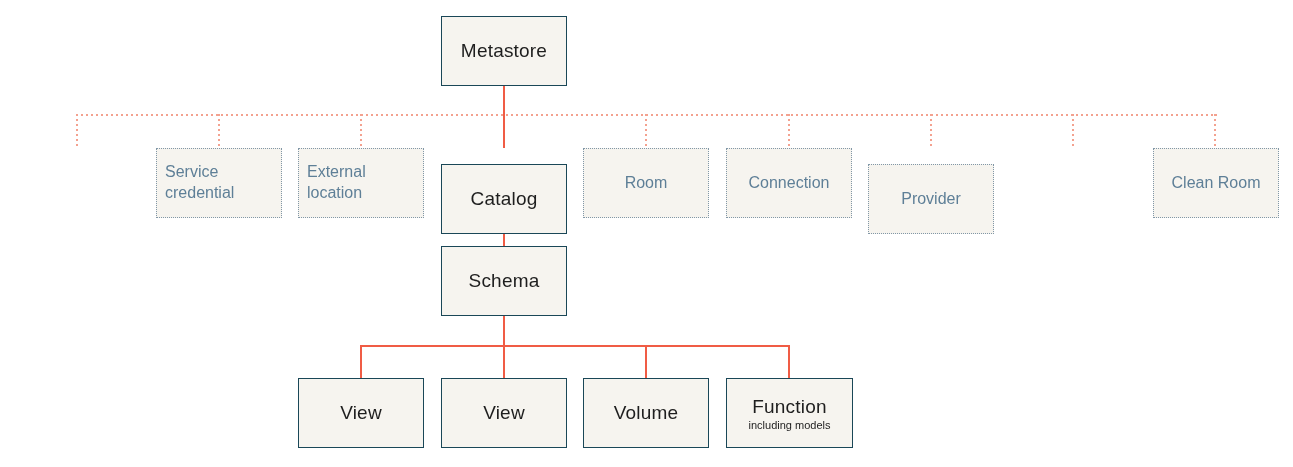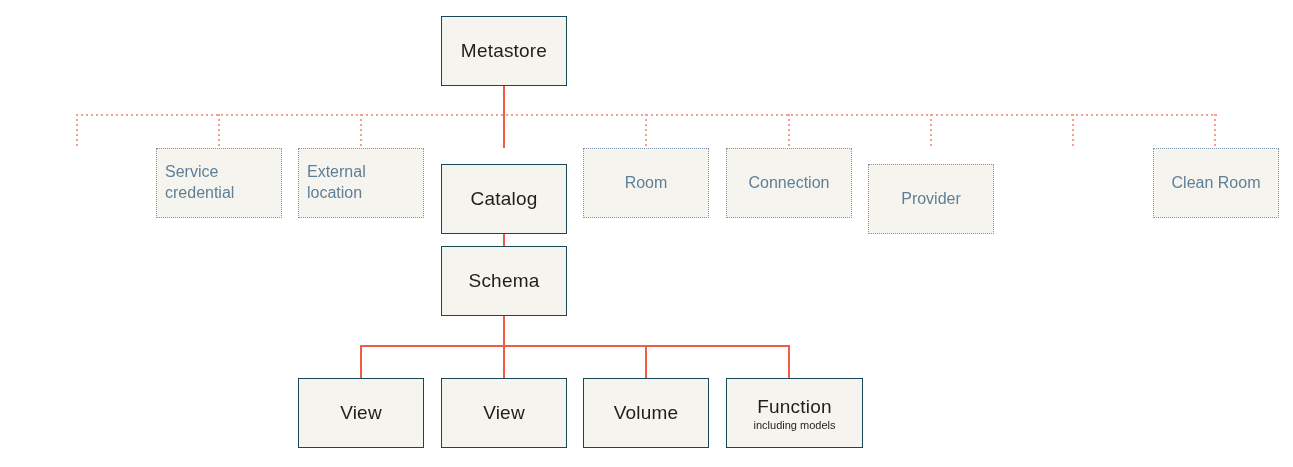--- a/index.html
+++ b/index.html
@@ -122,18 +122,18 @@
 
   <div class="box solid row-children" style="left:298px;">
     <span>View</span>
   </div>
   <div class="box solid row-children" style="left:441px;">
     <span>View</span>
   </div>
   <div class="box solid row-children" style="left:583px;">
     <span>Volume</span>
   </div>
-  <div class="box solid row-children" style="left:726px; width:137px;">
+  <div class="box solid row-children" style="left:726px; width:127px;">
     <span>Function</span>
     <span class="sublabel">including models</span>
   </div>
 
 </div>
 
 </body></html>

